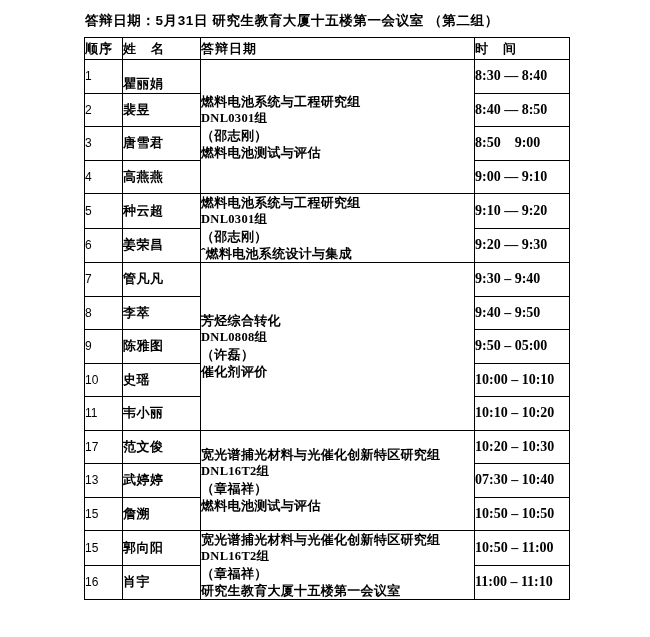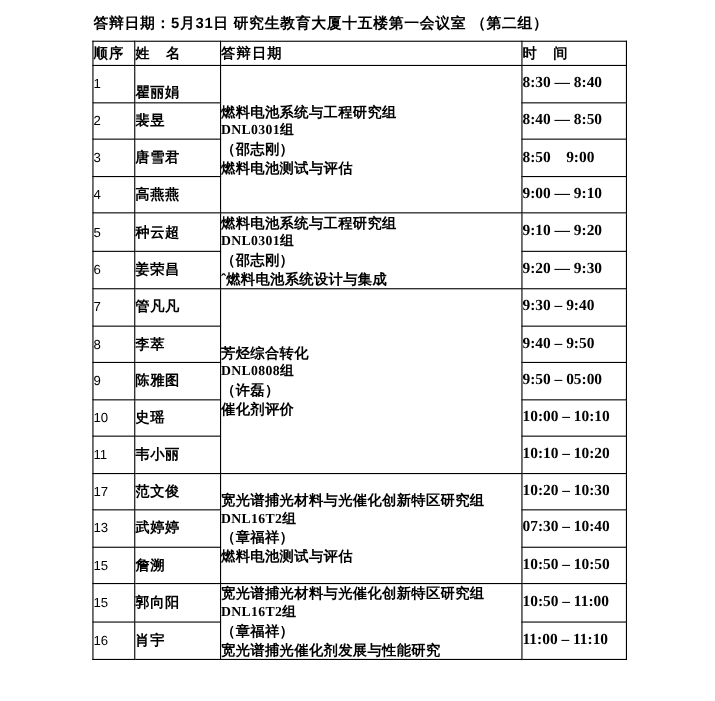--- a/index.html
+++ b/index.html
@@ -200,21 +200,21 @@
       <td class="c-time">10:50 – 10:50</td>
     </tr>
 
     <tr class="row">
       <td class="c-order">15</td>
       <td class="c-name">郭向阳</td>
       <td class="c-pos" rowspan="2">
         <div>宽光谱捕光材料与光催化创新特区研究组</div>
         <div class="dnl-line">DNL16T2组</div>
         <div>（章福祥）</div>
-        <div>宽光谱捕光催化剂发展与性能研究</div>
+        <div>研究生教育大厦十五楼第一会议室</div>
       </td>
       <td class="c-time">10:50 – 11:00</td>
     </tr>
 
     <tr class="row">
       <td class="c-order">16</td>
       <td class="c-name">肖宇</td>
       <td class="c-time">11:00 – 11:10</td>
     </tr>
   </tbody>

